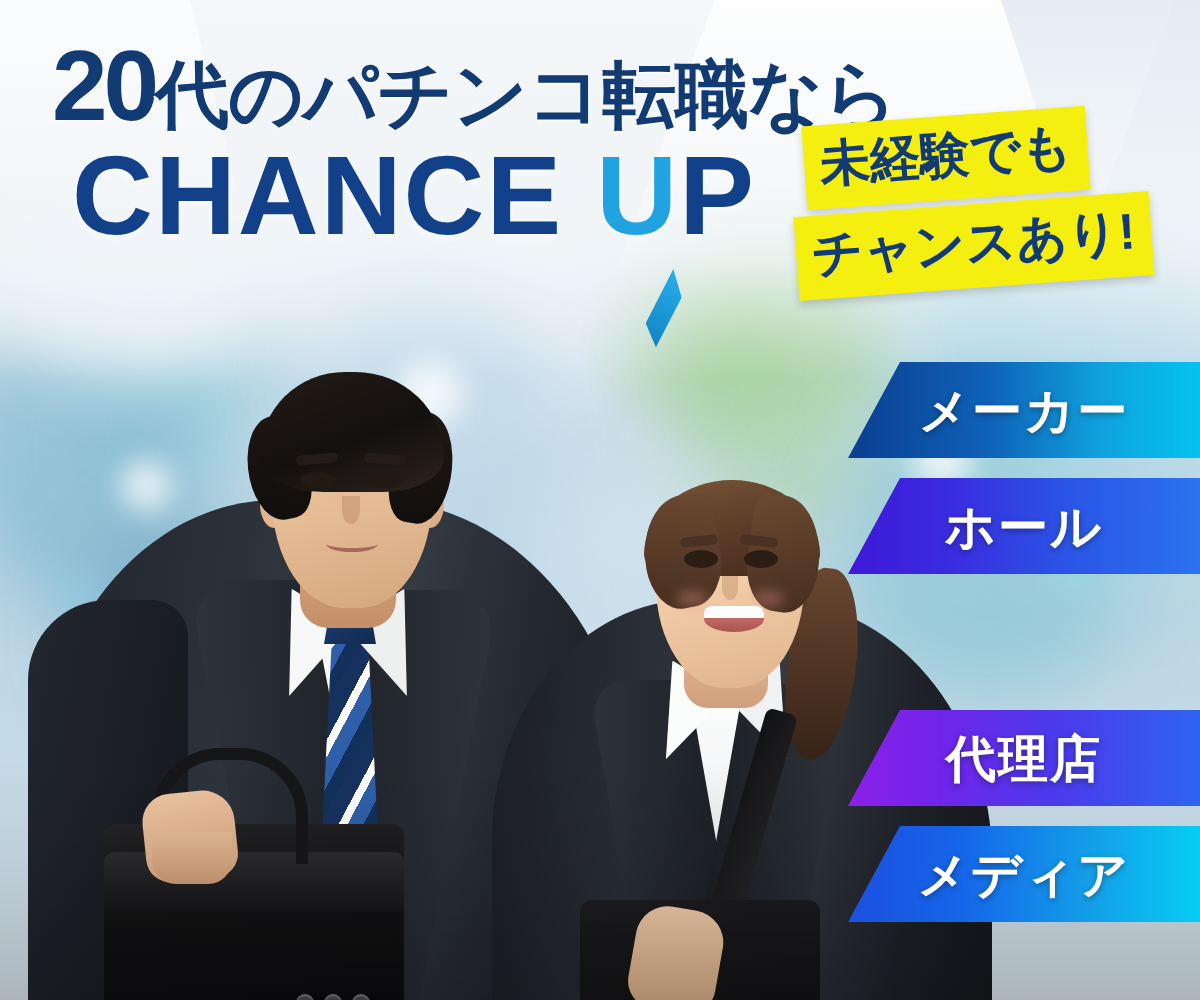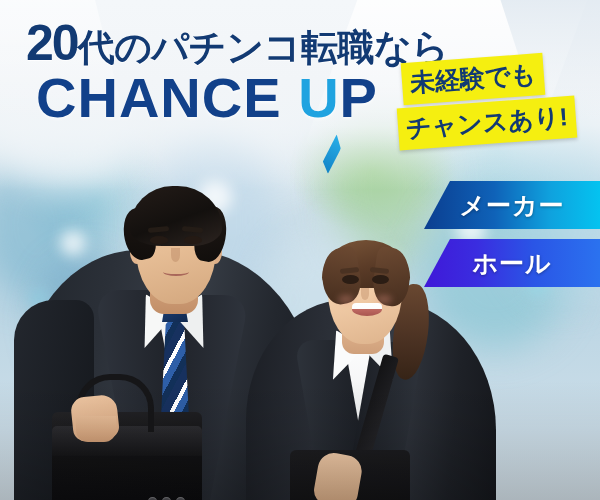--- a/index.html
+++ b/index.html
@@ -422,15 +422,17 @@
     <span class="swash"></span>
   </div>
 
   <div id="badge">
     <div class="bar bar1">未経験でも</div>
     <div class="bar bar2">チャンスあり!</div>
   </div>
 
   <div class="cat" id="cat0">メーカー</div>
   <div class="cat" id="cat1">ホール</div>
+  <div class="cat" id="cat3">代理店</div>
+  <div class="cat" id="cat4">メディア</div>
 
 
 </div>
 
 </body></html>

